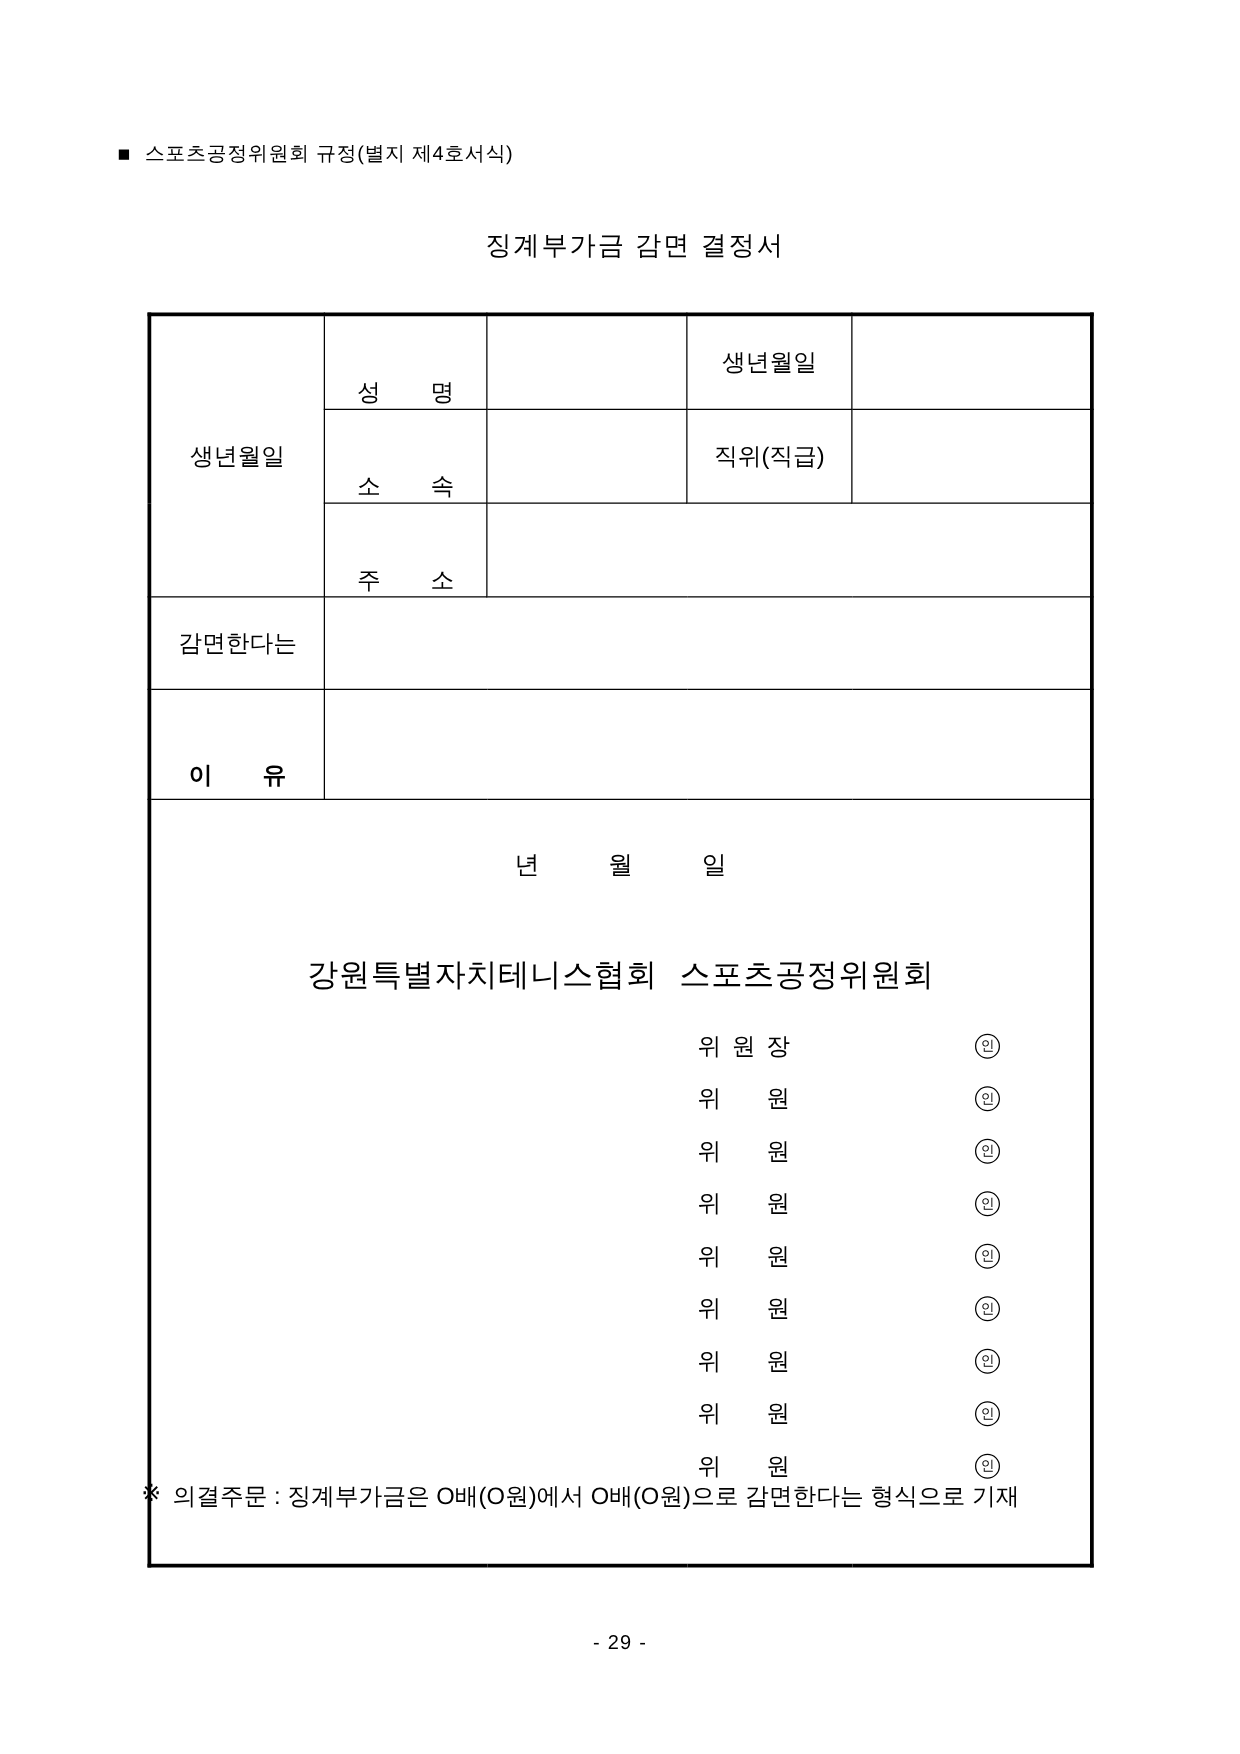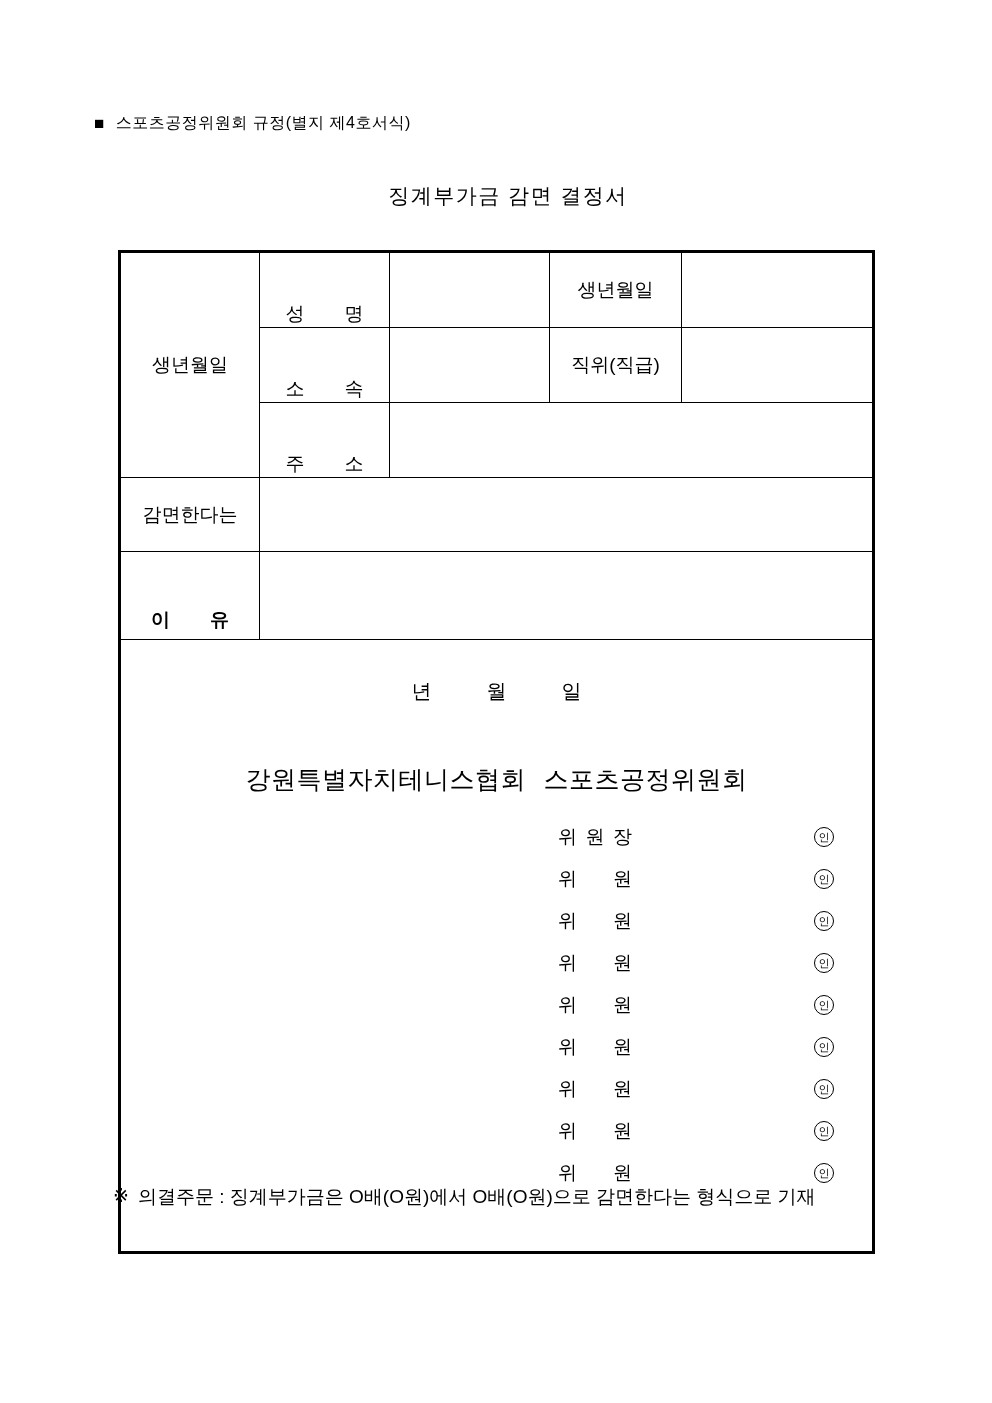--- a/index.html
+++ b/index.html
@@ -81,21 +81,21 @@
     font-size: 25px;
     word-spacing: 10px;
     letter-spacing: 0.5px;
   }
   .sig-rows { margin-top: 20px; }
   .sig-row {
     display: flex;
     align-items: center;
     height: 42px;
     padding-left: 437px;
-    padding-right: 38px;
+    padding-right: 72px;
   }
   .sig-role {
     display: inline-block;
     width: 74px;
     font-size: 19px;
     text-align: justify;
     text-align-last: justify;
     -moz-text-align-last: justify;
   }
   .seal {
@@ -260,14 +260,15 @@
         </td>
       </tr>
     </tbody>
   </table>
 
   <div class="footnote">
     <span>※</span>
     <span>의결주문 : 징계부가금은 O배(O원)에서 O배(O원)으로 감면한다는 형식으로 기재</span>
   </div>
 
+  <div class="page-number">- 29 -</div>
 
 </div>
 
 </body></html>

